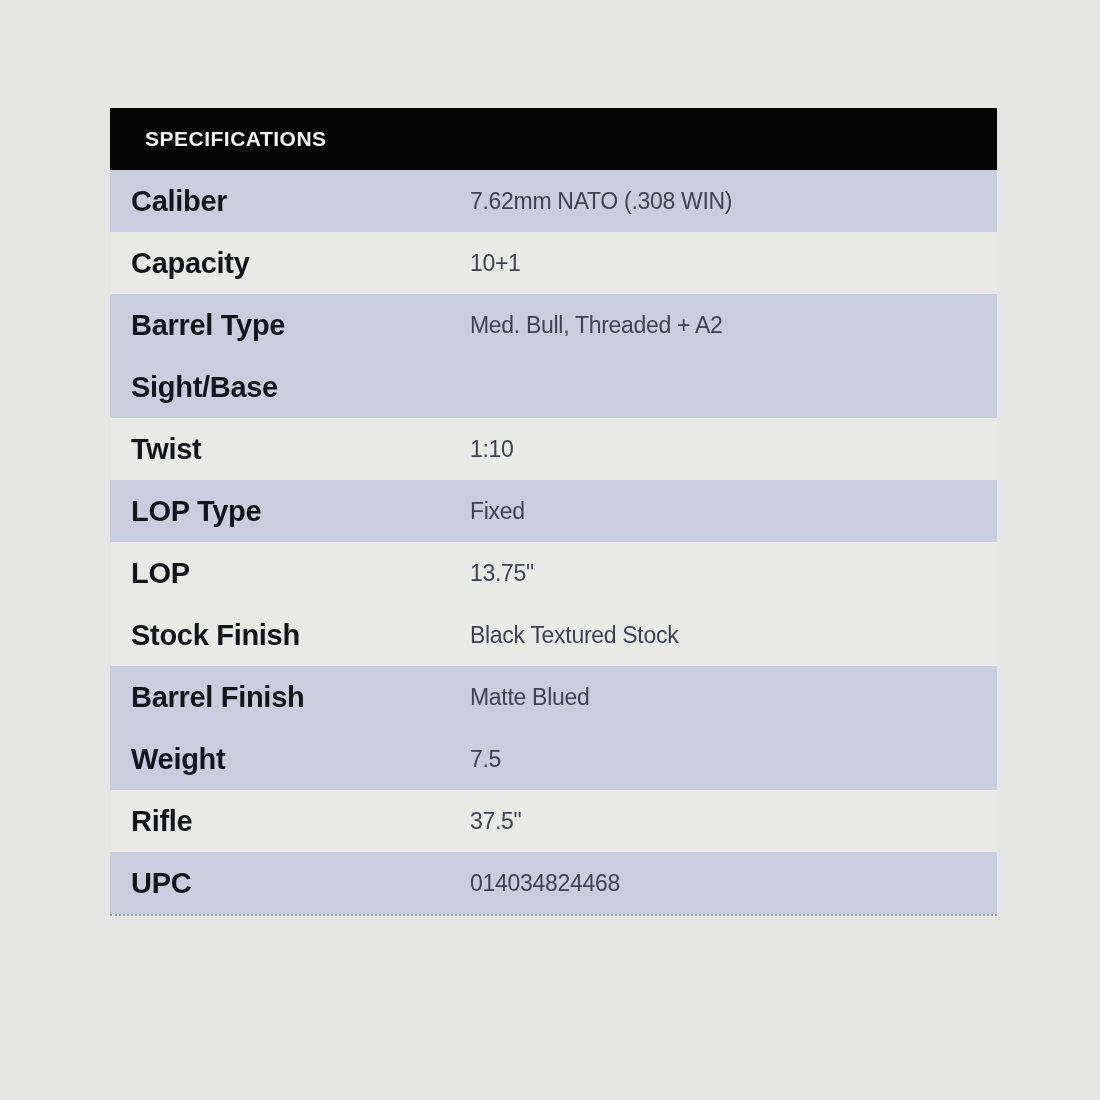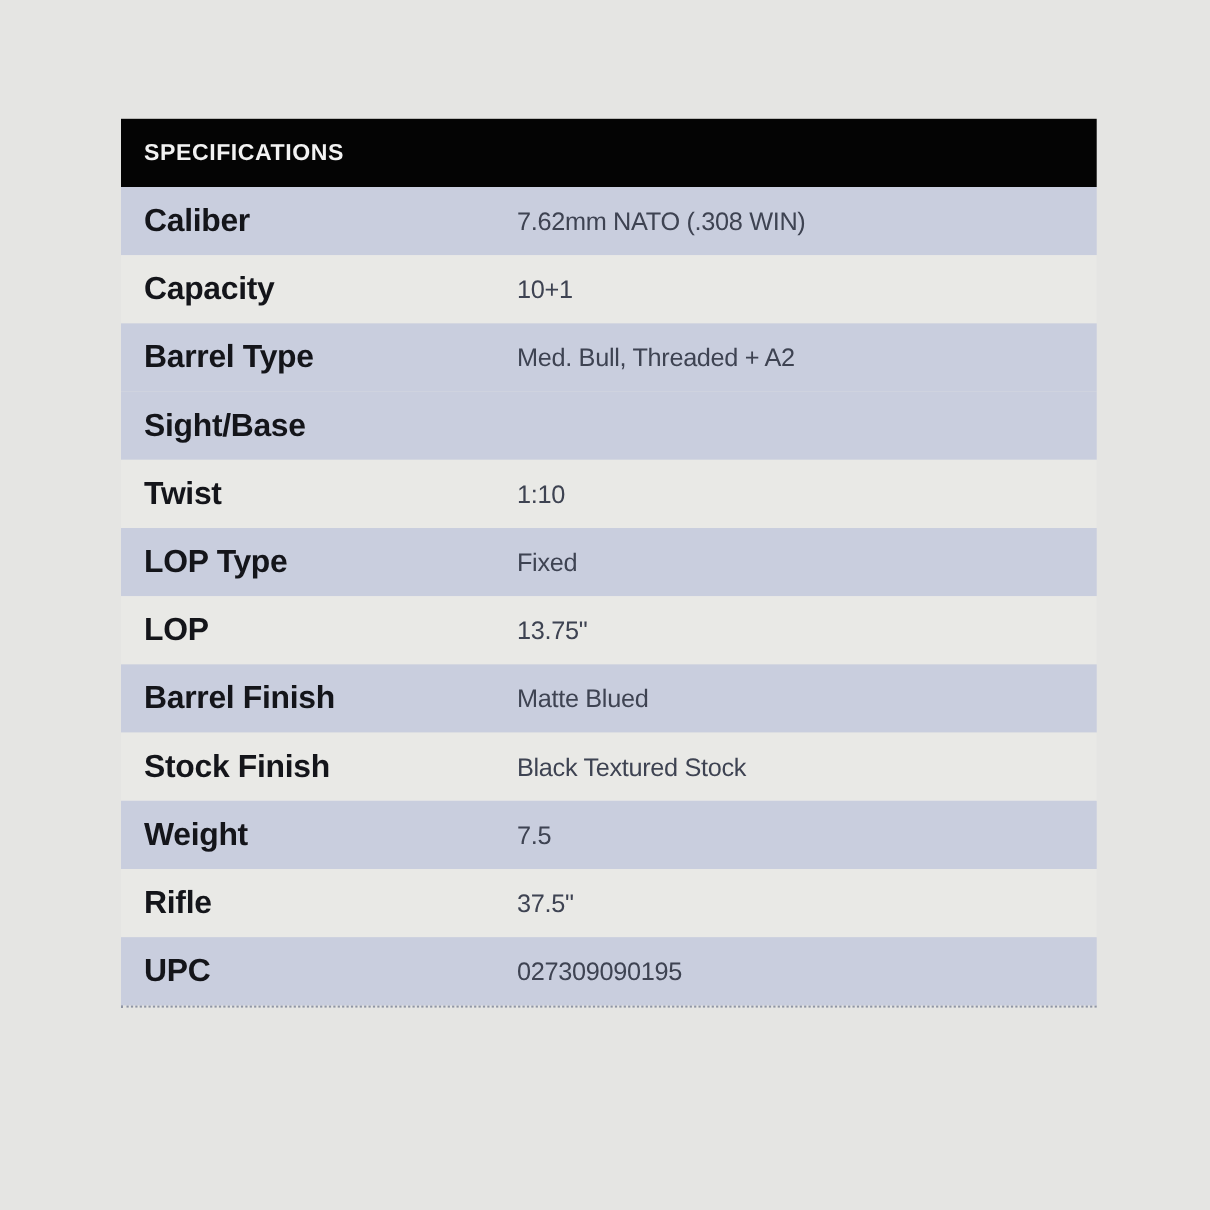--- a/index.html
+++ b/index.html
@@ -18,21 +18,21 @@
     position: absolute;
     left: 110px;
     top: 108px;
     width: 887px;
   }
   .spec-header {
     height: 62px;
     background: #040404;
     display: flex;
     align-items: center;
-    padding-left: 21px;
+    padding-left: 35px;
     box-sizing: border-box;
   }
   .spec-header-title {
     color: #f2f2f2;
     font-size: 21px;
     font-weight: bold;
     letter-spacing: 0.5px;
   }
   .spec-body {
     border-bottom: 2px dotted #8f95a4;
@@ -88,34 +88,34 @@
         <div class="spec-value">1:10</div>
       </div>
       <div class="spec-row odd">
         <div class="spec-label">LOP Type</div>
         <div class="spec-value">Fixed</div>
       </div>
       <div class="spec-row even">
         <div class="spec-label">LOP</div>
         <div class="spec-value">13.75"</div>
       </div>
+      <div class="spec-row even">
+        <div class="spec-label">Stock Finish</div>
+        <div class="spec-value">Black Textured Stock</div>
+      </div>
       <div class="spec-row odd">
         <div class="spec-label">Barrel Finish</div>
         <div class="spec-value">Matte Blued</div>
-      </div>
-      <div class="spec-row even">
-        <div class="spec-label">Stock Finish</div>
-        <div class="spec-value">Black Textured Stock</div>
       </div>
       <div class="spec-row odd">
         <div class="spec-label">Weight</div>
         <div class="spec-value">7.5</div>
       </div>
       <div class="spec-row even">
         <div class="spec-label">Rifle</div>
         <div class="spec-value">37.5"</div>
       </div>
       <div class="spec-row odd">
         <div class="spec-label">UPC</div>
-        <div class="spec-value">027309090195</div>
+        <div class="spec-value">014034824468</div>
       </div>
     </div>
 </div>
 
 </body></html>

